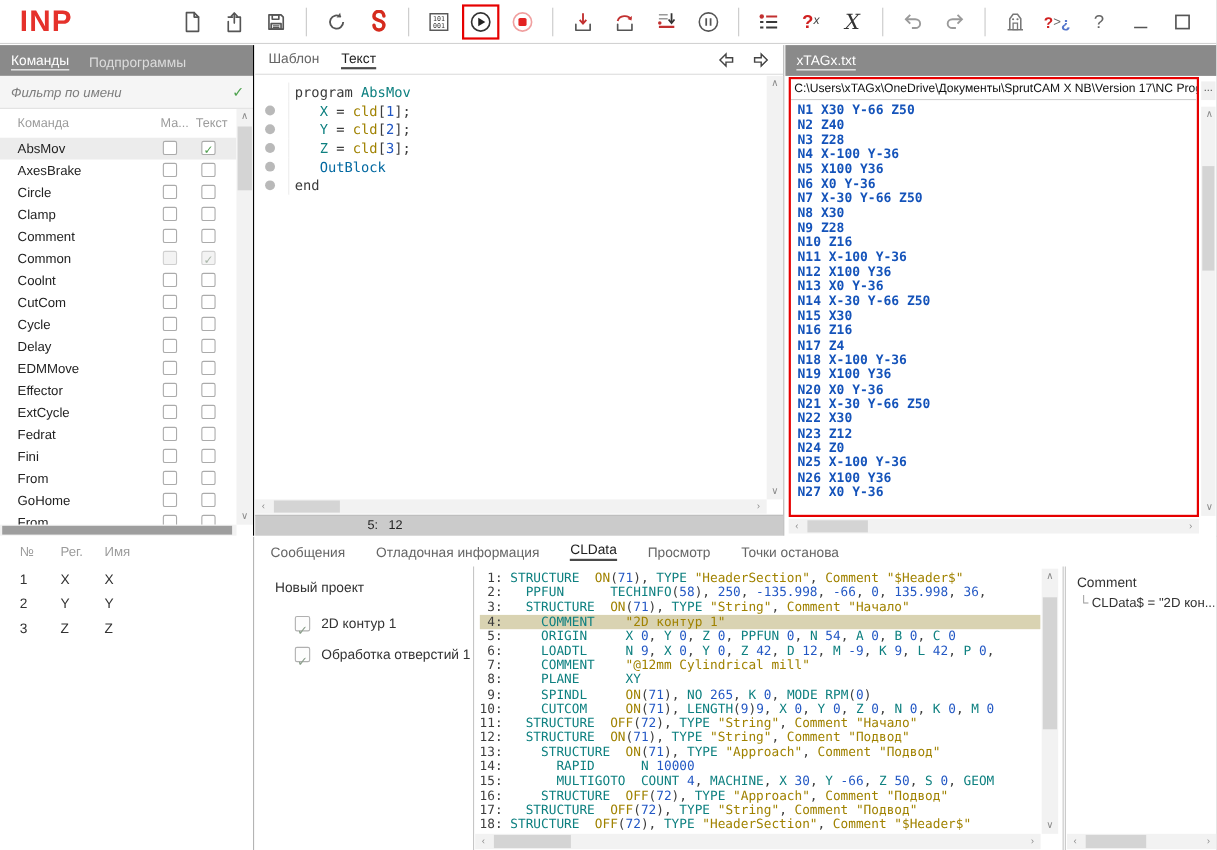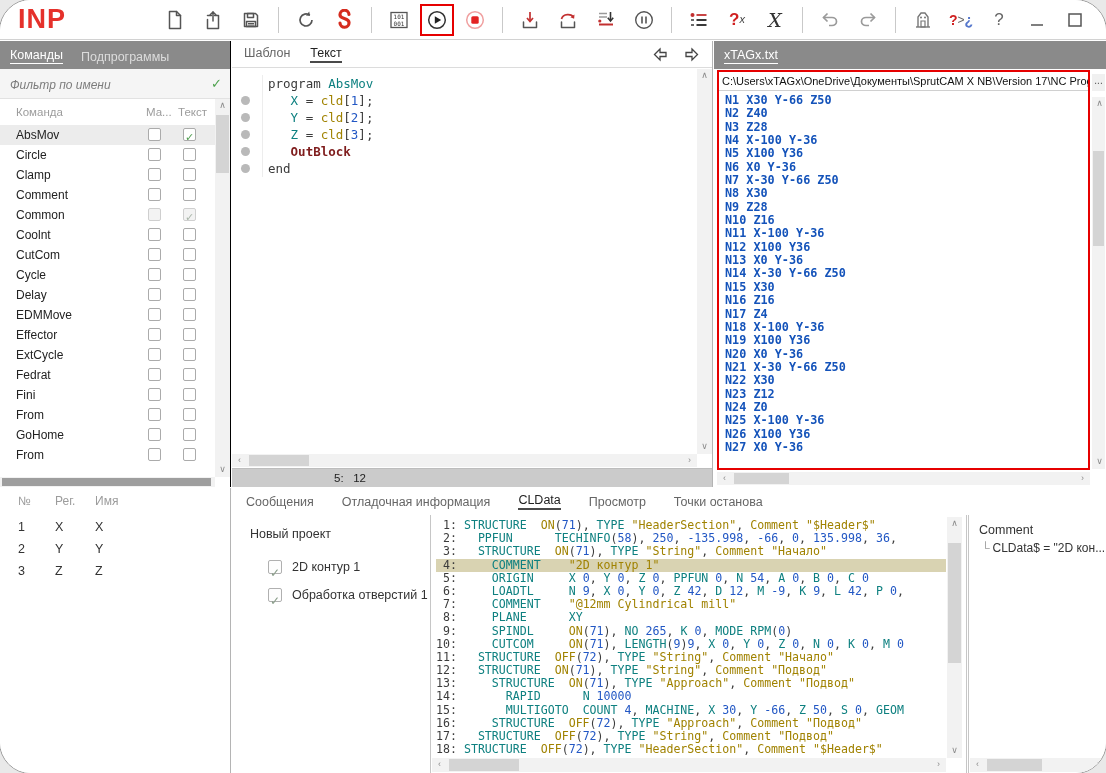--- a/index.html
+++ b/index.html
@@ -1,18 +1,18 @@
 <!DOCTYPE html>
 <html style="--accent-red: #e60000; --logo-red: #e5312b; --header-gray: #8a8a8a; --nc-text-blue: #1453ba; --keyword-teal: #0e8080; --string-gold: #a08200; --number-blue: #2257c4; --highlight-line-bg: #d9d3b2;"><head>
 <meta charset="utf-8">
 <style>
   * { margin:0; padding:0; box-sizing:border-box; }
   html,body { background:#e9e9e9; }
   body { font-family:"Liberation Sans", sans-serif; }
-  #root { position:relative; width:1106px; height:773px; background:#fff; outline:1px solid #9a9a9a; overflow:hidden;border-radius:31px; }
+  #root { position:relative; width:1106px; height:773px; background:#fff; outline:1px solid #9a9a9a; overflow:hidden; }
 
   
   #toolbar { position:absolute; left:0; top:0; width:1106px; height:40px; background:#fff; border-bottom:1px solid #d2d2d2; display:flex; align-items:center; }
   #logo { margin-left:18px; font-size:27px; font-weight:bold; letter-spacing:1px; color:var(--logo-red,#e5312b); width:86px; flex:none; }
   #toolbar-icons { display:flex; align-items:center; flex:1; margin-left:52px; height:40px; }
   .tb-btn { width:34px; height:32px; display:flex; align-items:center; justify-content:center; margin:0 2px; flex:none; cursor:default; }
   .tb-btn.boxed { border:2px solid var(--accent-red,#e60000); }
   .tb-sep { width:1px; height:26px; background:#c9c9c9; margin:0 8px; flex:none; }
   .tb-spacer { flex:1; }
 
@@ -104,21 +104,21 @@
   #watch-item { position:absolute; left:12px; top:26px; right:2px; font-size:12px; color:#333; white-space:nowrap; overflow:hidden; }
   #watch-item .tree-glyph { color:#9a9a9a; margin-right:3px; }
   #watch-hsb { left:1px; right:0; bottom:1px; height:14px; }
 
   
   .tk-k { color:var(--keyword-teal,#0e8080); }
   .tk-s { color:var(--string-gold,#a08200); }
   .tk-n { color:var(--number-blue,#2257c4); }
   .tk-p { color:#3c3c3c; }
   .tk-d { color:#3a3a3a; }
-  .tk-sl { color:#7f1d1d;font-weight:bold; }
+  .tk-sl { color:#0369a1; }
 </style>
 </head>
 <body>
 
 <div id="root">
 
   <div id="toolbar">
     <span id="logo">INP</span>
     <div id="toolbar-icons">
         <span class="tb-btn">
@@ -325,20 +325,21 @@
       <span class="filter-text">Фильтр по имени</span>
       <span class="filter-check">✓</span>
     </div>
     <div id="cmd-cols">
       <span class="c1">Команда</span>
       <span class="c2">Ма...</span>
       <span class="c3">Текст</span>
     </div>
     <div id="command-rows">
         <div class="cmd-row sel"><span class="lbl">AbsMov</span><span class="cb ma"></span><span class="cb tx on"></span></div>
+        <div class="cmd-row"><span class="lbl">AxesBrake</span><span class="cb ma"></span><span class="cb tx"></span></div>
         <div class="cmd-row"><span class="lbl">Circle</span><span class="cb ma"></span><span class="cb tx"></span></div>
         <div class="cmd-row"><span class="lbl">Clamp</span><span class="cb ma"></span><span class="cb tx"></span></div>
         <div class="cmd-row"><span class="lbl">Comment</span><span class="cb ma"></span><span class="cb tx"></span></div>
         <div class="cmd-row"><span class="lbl">Common</span><span class="cb ma dis"></span><span class="cb tx on dis"></span></div>
         <div class="cmd-row"><span class="lbl">Coolnt</span><span class="cb ma"></span><span class="cb tx"></span></div>
         <div class="cmd-row"><span class="lbl">CutCom</span><span class="cb ma"></span><span class="cb tx"></span></div>
         <div class="cmd-row"><span class="lbl">Cycle</span><span class="cb ma"></span><span class="cb tx"></span></div>
         <div class="cmd-row"><span class="lbl">Delay</span><span class="cb ma"></span><span class="cb tx"></span></div>
         <div class="cmd-row"><span class="lbl">EDMMove</span><span class="cb ma"></span><span class="cb tx"></span></div>
         <div class="cmd-row"><span class="lbl">Effector</span><span class="cb ma"></span><span class="cb tx"></span></div>

